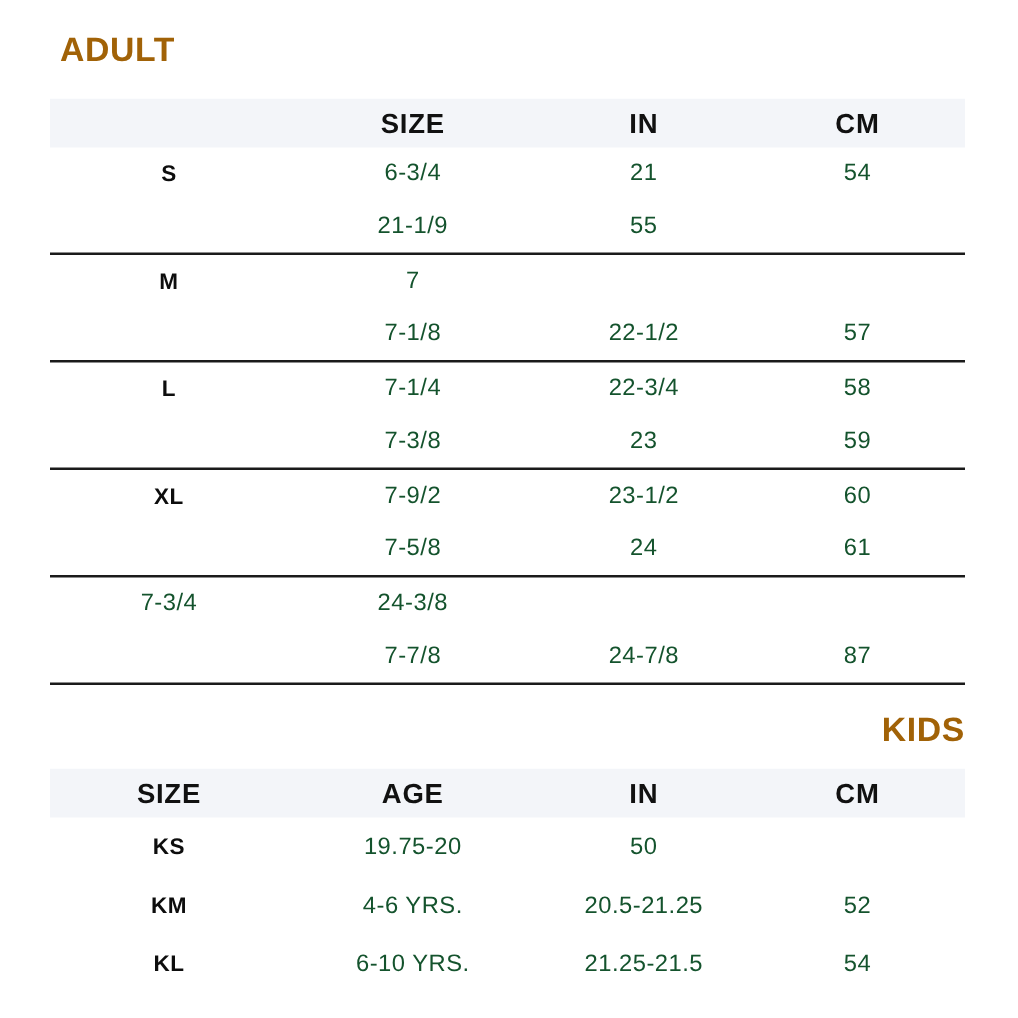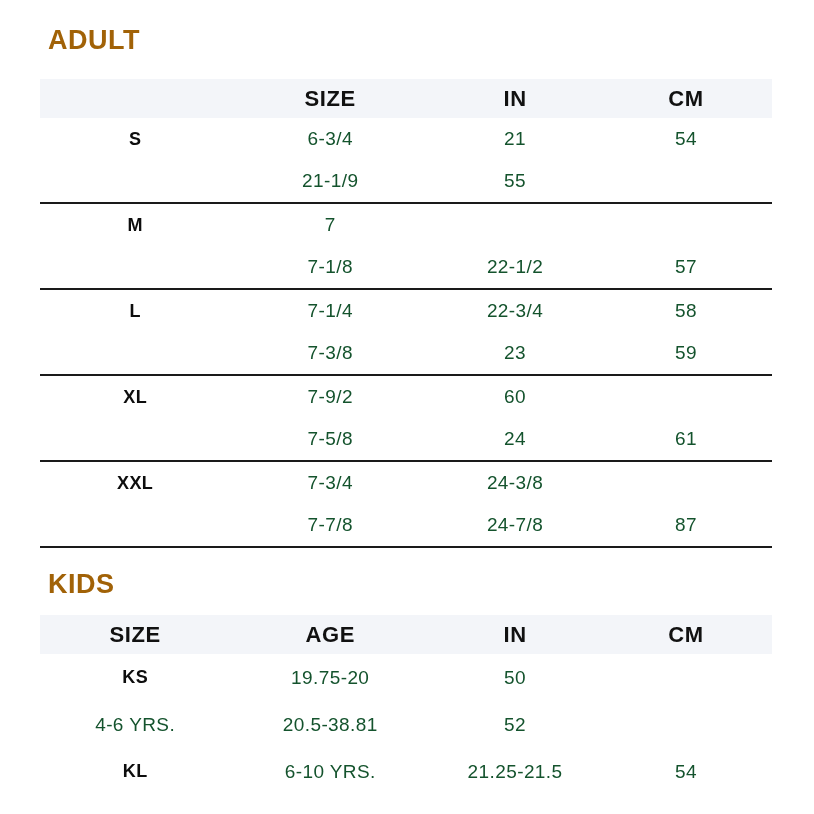--- a/index.html
+++ b/index.html
@@ -14,21 +14,21 @@
   .page { width: 814px; height: 814px; padding: 0 42px 0 40px; position: relative; }
 
   .section-title {
     font-size: 27px;
     font-weight: 800;
     letter-spacing: 0.5px;
     color: #a16207;
     line-height: 1;
   }
   .adult-title { margin: 27px 0 25px 8px; }
-  .kids-title  { margin: 23px 0 17px 8px; }
+  .kids-title  { margin: 23px 0 17px 8px; text-align: right; }
 
   .trow {
     display: grid;
     grid-template-columns: 26% 27.3% 23.2% 23.5%;
     align-items: center;
   }
   .tcell { text-align: center; }
 
   .thead {
     height: 39px;
@@ -113,33 +113,33 @@
         <div class="tcell value">7-3/8</div>
         <div class="tcell value">23</div>
         <div class="tcell value">59</div>
       </div>
     </div>
 
     <div class="tgroup">
       <div class="trow adult-row">
         <div class="tcell size-label">XL</div>
         <div class="tcell value">7-9/2</div>
+        <div class="tcell value">23-1/2</div>
         <div class="tcell value">60</div>
       </div>
       <div class="trow adult-row">
         <div class="tcell size-label"></div>
         <div class="tcell value">7-5/8</div>
         <div class="tcell value">24</div>
         <div class="tcell value">61</div>
       </div>
     </div>
 
     <div class="tgroup">
       <div class="trow adult-row">
-        <div class="tcell size-label">XXL</div>
         <div class="tcell value">7-3/4</div>
         <div class="tcell value">24-3/8</div>
       </div>
       <div class="trow adult-row">
         <div class="tcell size-label"></div>
         <div class="tcell value">7-7/8</div>
         <div class="tcell value">24-7/8</div>
         <div class="tcell value">87</div>
       </div>
     </div>
@@ -154,22 +154,23 @@
       <div class="tcell">IN</div>
       <div class="tcell">CM</div>
     </div>
 
     <div class="trow kids-row">
       <div class="tcell size-label">KS</div>
       <div class="tcell value">19.75-20</div>
       <div class="tcell value">50</div>
     </div>
     <div class="trow kids-row">
+      <div class="tcell size-label">KM</div>
       <div class="tcell value">4-6 YRS.</div>
-      <div class="tcell value">20.5-38.81</div>
+      <div class="tcell value">20.5-21.25</div>
       <div class="tcell value">52</div>
     </div>
     <div class="trow kids-row">
       <div class="tcell size-label">KL</div>
       <div class="tcell value">6-10 YRS.</div>
       <div class="tcell value">21.25-21.5</div>
       <div class="tcell value">54</div>
     </div>
   </div>
 

